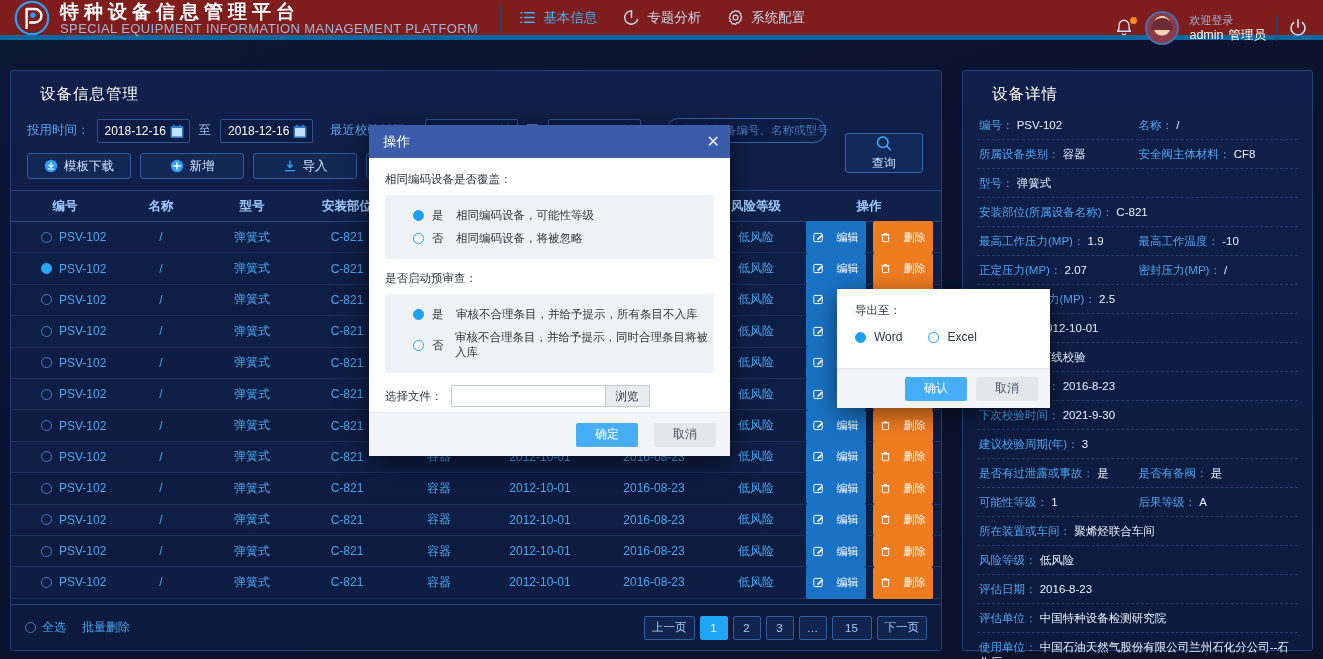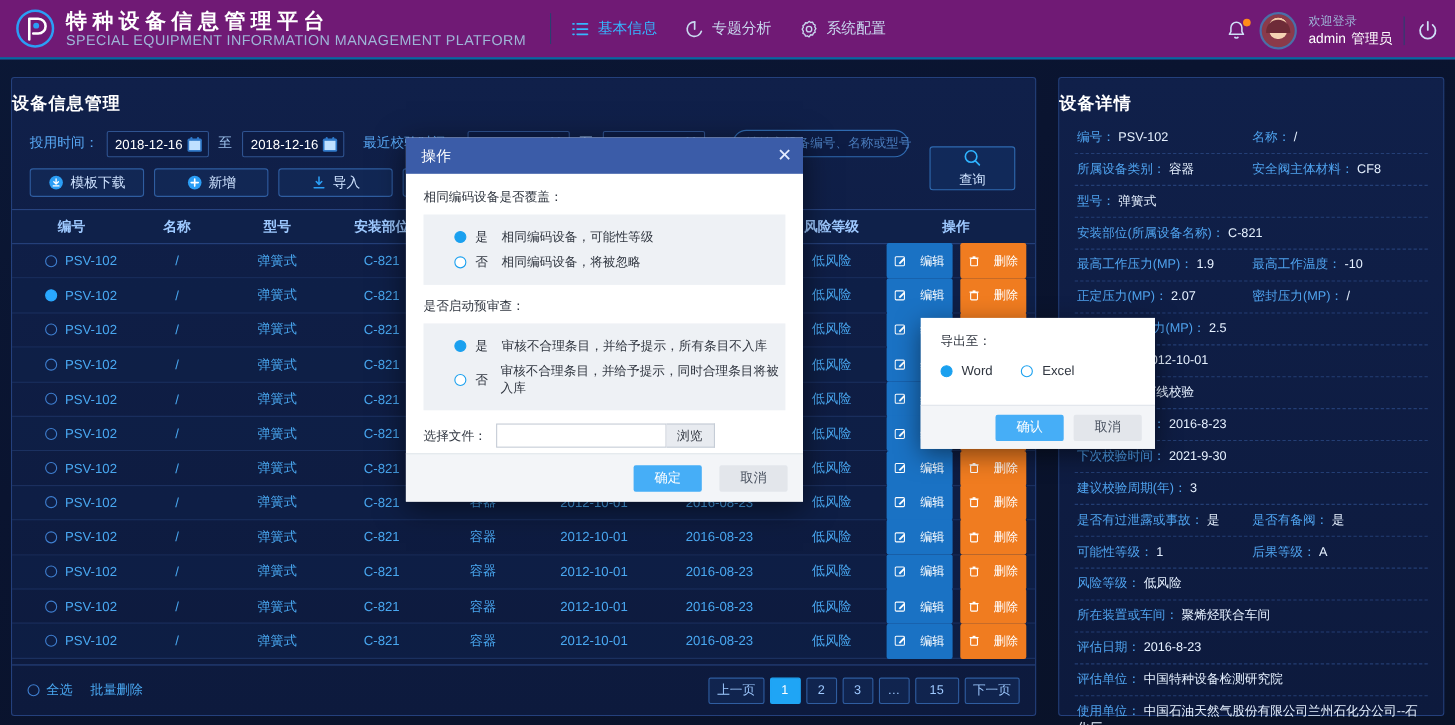--- a/index.html
+++ b/index.html
@@ -9,25 +9,25 @@
     background: #0a1530;
     overflow: hidden;
   }
   body {
     background: linear-gradient(160deg, #0b1836 0%, #0a1430 40%, #091228 100%);
     position: relative;
   }
 
   
   .header {
-    height: 54px; width: 100%;
-    background: #701a75;
+    height: 40px; width: 100%;
+    background: #7f1d1d;
     display: flex; align-items: center;
     position: relative;
-    border-bottom: 2px solid #0369a1;
+    border-bottom: 5px solid #0369a1;
   }
   .logo-wrap { display: flex; align-items: center; padding-left: 14px; }
   .logo-mark { width: 36px; height: 36px; position: relative; }
   .brand { margin-left: 10px; }
   .brand-cn {
     font-size: 19px; color: #ffffff; letter-spacing: 5px; font-weight: bold;
     line-height: 21px;
   }
   .brand-en {
     font-size: 13px; color: #9fb6d8; letter-spacing: 0.4px; line-height: 12px;
@@ -77,22 +77,22 @@
   .content { position:absolute; top:56px; left:0; right:0; bottom:0; }
   .panel {
     position: absolute;
     background: linear-gradient(180deg, #10204a 0%, #0d1a3d 100%);
     border: 1px solid #24407c;
     border-radius: 3px;
   }
   .panel-left  { left: 10px;  top: 14px; width: 932px; height: 581px; }
   .panel-right { left: 962px; top: 14px; width: 351px; height: 581px; }
   .panel-title {
-    font-size: 15.5px; color: #ffffff; font-weight: bold;
-    padding: 13px 0 0 0; letter-spacing: 1px;
+    font-size: 15.5px; color: #ffffff; font-weight: normal;
+    padding: 13px 0 0 29px; letter-spacing: 1px;
   }
 
   
   .filter-row {
     display:flex; align-items:center; padding: 13px 0 0 16px; gap: 7px;
     font-size: 12.5px; color: #63b3ff;
   }
   .flabel { color:#58a8f5; font-size:12.5px; white-space:nowrap;}
   .date-box {
     width: 93px; height: 24px; border:1px solid #2f5390; border-radius:2px;
@@ -886,24 +886,24 @@
         </div>
         <div class="det-row">
           <div class="det-cell half"><span>是否有过泄露或事故：</span><span class="v"> 是</span></div>
           <div class="det-cell half"><span>是否有备阀：</span><span class="v"> 是</span></div>
         </div>
         <div class="det-row">
           <div class="det-cell half"><span>可能性等级：</span><span class="v"> 1</span></div>
           <div class="det-cell half"><span>后果等级：</span><span class="v"> A</span></div>
         </div>
         <div class="det-row">
+          <div class="det-cell full"><span>所在装置或车间：</span><span class="v"> 聚烯烃联合车间</span></div>
+        </div>
+        <div class="det-row">
           <div class="det-cell full"><span>风险等级：</span><span class="v"> 低风险</span></div>
-        </div>
-        <div class="det-row">
-          <div class="det-cell full"><span>所在装置或车间：</span><span class="v"> 聚烯烃联合车间</span></div>
         </div>
         <div class="det-row">
           <div class="det-cell full"><span>评估日期：</span><span class="v"> 2016-8-23</span></div>
         </div>
         <div class="det-row">
           <div class="det-cell full"><span>评估单位：</span><span class="v"> 中国特种设备检测研究院</span></div>
         </div>
         <div class="det-row">
           <div class="det-cell full"><span>使用单位：</span><span class="v"> 中国石油天然气股份有限公司兰州石化分公司--石化厂</span></div>
         </div>

